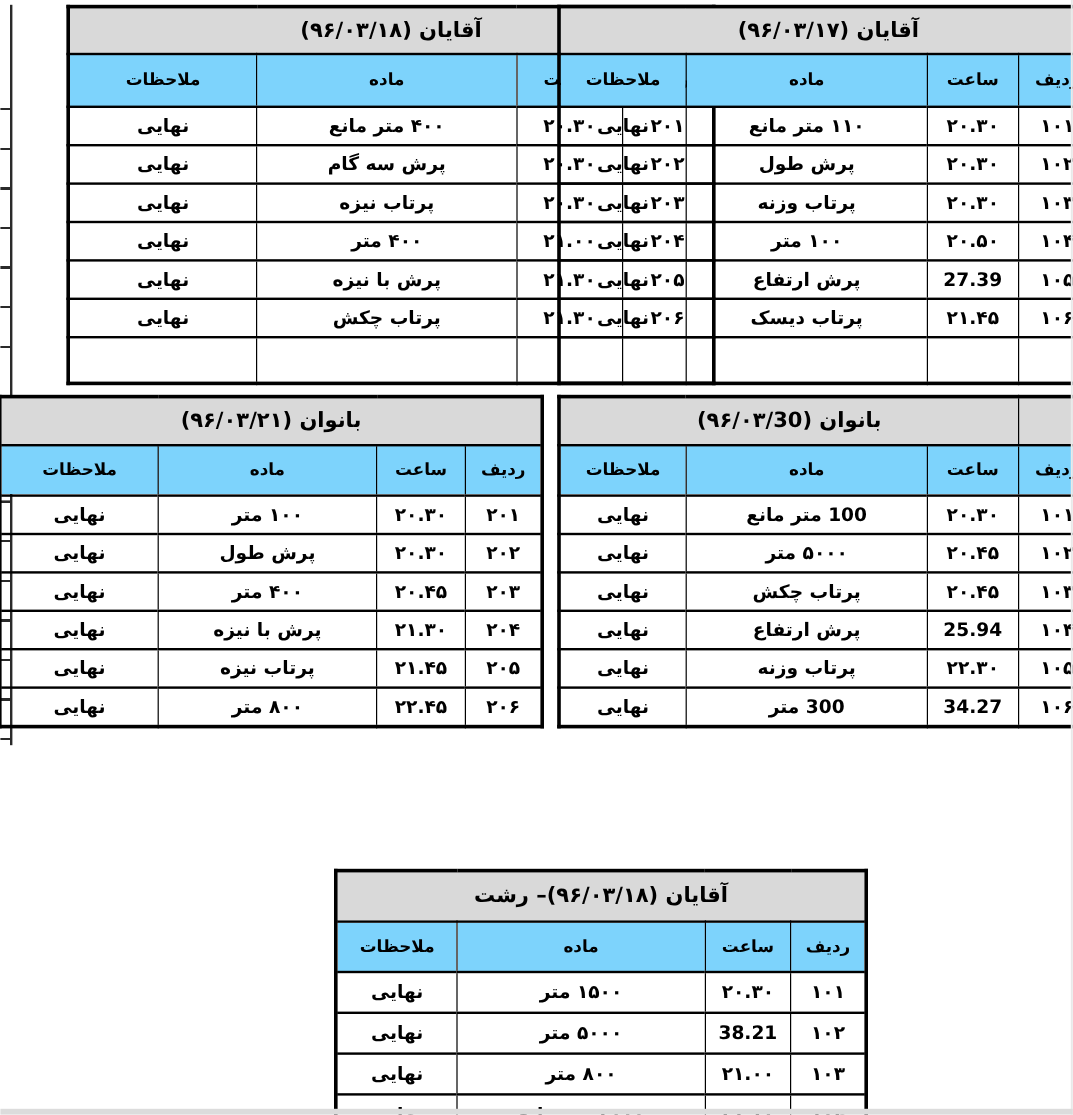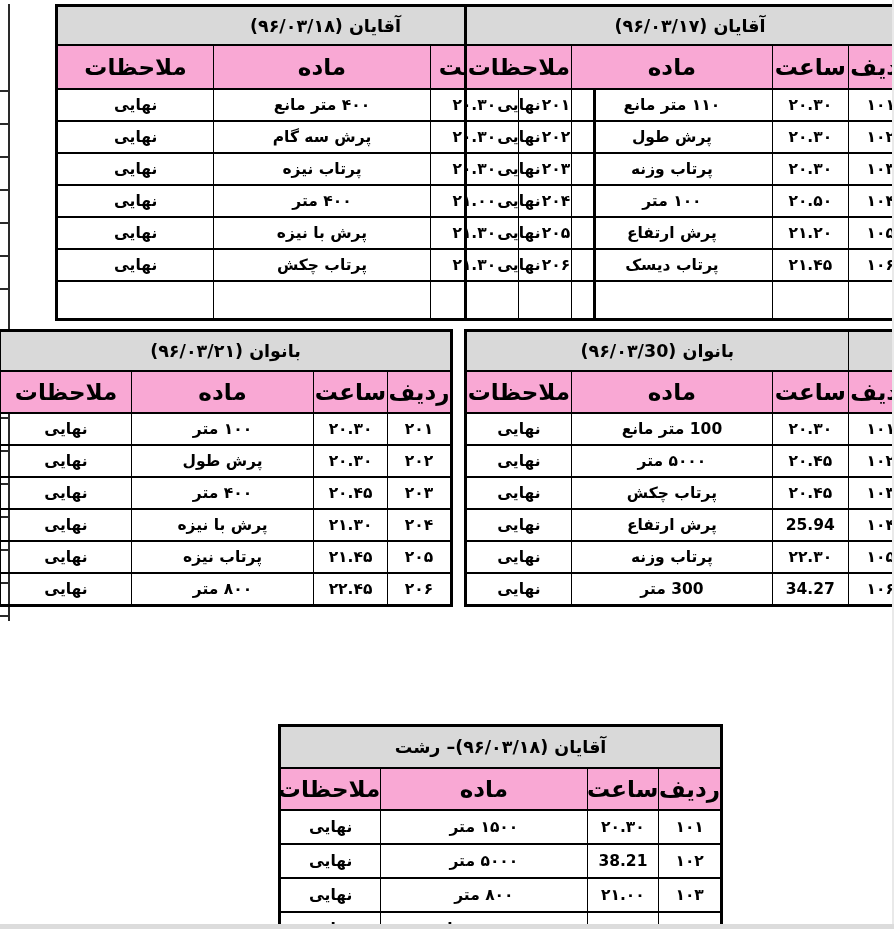--- a/index.html
+++ b/index.html
@@ -29,22 +29,22 @@
     padding: 0;
     overflow: hidden;
     white-space: nowrap;
   }
   .title-row td {
     background: #d9d9d9;
     font-size: 17.5px;
     border-bottom-width: 1.5px;
   }
   .head-row td {
-    background: #f9a8d4;
-    font-size: 23px;
+    background: #7dd3fc;
+    font-size: 14px;
     border-bottom: 3.5px solid #000;
   }
   tbody td { font-size: 15.5px; }
 
   
   .s1 .title-row td { height: 37px; }
   .s1 .head-row  td { height: 42px; }
   .s1 tbody      td { height: 30px; }
   .s1 tr.empty-row td { height: 36px; }
   
@@ -194,21 +194,21 @@
           <td>نهایی</td>
         </tr>
         <tr>
           <td>۱۰۴</td>
           <td>۲۰.۵۰</td>
           <td>۱۰۰ متر</td>
           <td>نهایی</td>
         </tr>
         <tr>
           <td>۱۰۵</td>
-          <td>۲۱.۲۰</td>
+          <td>27.39</td>
           <td>پرش ارتفاع</td>
           <td>نهایی</td>
         </tr>
         <tr>
           <td>۱۰۶</td>
           <td>۲۱.۴۵</td>
           <td>پرتاب دیسک</td>
           <td>نهایی</td>
         </tr>
         <tr class="empty-row">

